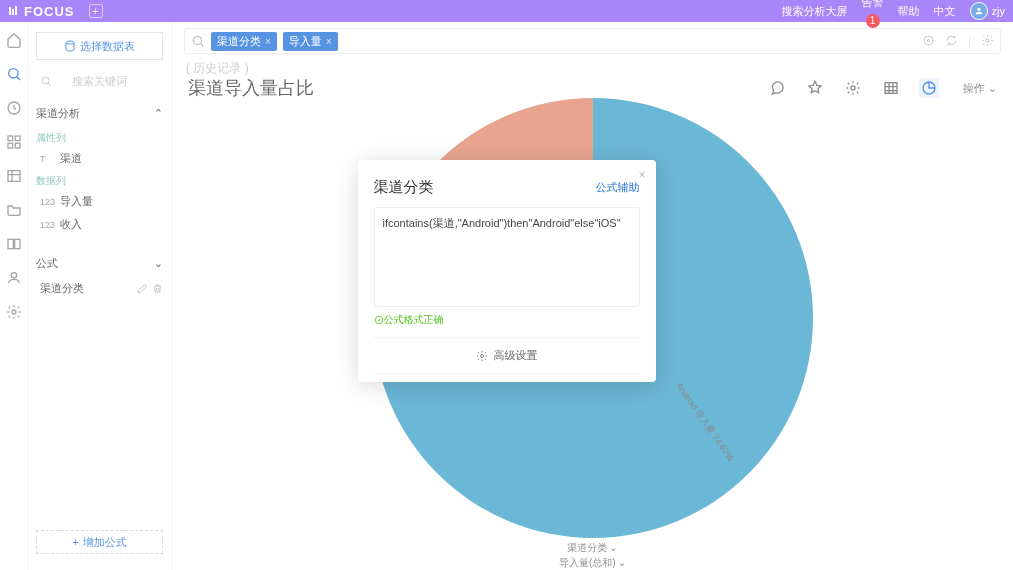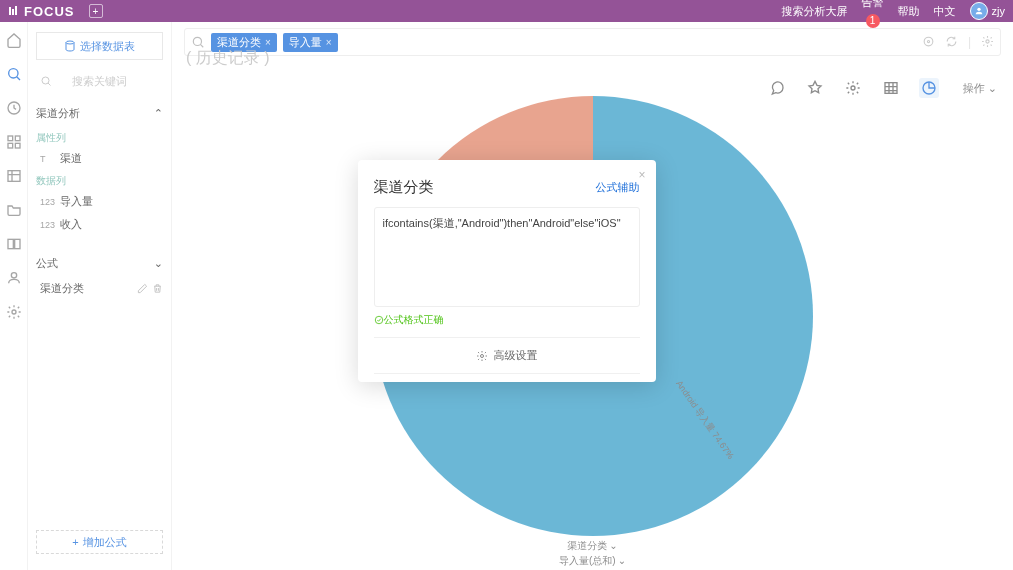--- a/index.html
+++ b/index.html
@@ -1,20 +1,20 @@
 <!DOCTYPE html>
 <html><head>
 <meta charset="utf-8">
 <style>
 * { margin: 0; padding: 0; box-sizing: border-box; }
 body { font-family: -apple-system, "Microsoft YaHei", sans-serif; font-size: 12px; color: #333; background: #fff; overflow: hidden; }
 .app { width: 1013px; height: 570px; display: flex; flex-direction: column; position: relative; }
 
 
-.header { height: 22px; background: #701a75; display: flex; align-items: center; padding: 0 8px; color: #fff; font-size: 11px; }
+.header { height: 22px; background: #8b5cf6; display: flex; align-items: center; padding: 0 8px; color: #fff; font-size: 11px; }
 .logo { display: flex; align-items: center; gap: 4px; font-weight: 600; font-size: 13px; letter-spacing: 1px; }
 .logo-icon { width: 12px; height: 12px; }
 .header-plus { margin-left: 14px; width: 14px; height: 14px; border: 1px solid rgba(255,255,255,0.6); border-radius: 2px; display: flex; align-items: center; justify-content: center; font-size: 10px; }
 .header-right { margin-left: auto; display: flex; align-items: center; gap: 14px; }
 .header-link { color: #fff; cursor: pointer; }
 .alert-badge { display: flex; align-items: center; gap: 4px; flex-direction: column; }
 .badge { background: #f5222d; border-radius: 8px; min-width: 14px; height: 14px; display: flex; align-items: center; justify-content: center; font-size: 10px; }
 .avatar { width: 18px; height: 18px; border-radius: 50%; background: #4a90e2; border: 1px solid #fff; display: flex; align-items: center; justify-content: center; }
 
 
@@ -34,21 +34,21 @@
 .tree-item.formula { justify-content: space-between; }
 .item-actions { display: flex; gap: 4px; color: #aaa; }
 .add-formula { margin: 6px 8px; height: 24px; border: 1px dashed #ccc; display: flex; align-items: center; justify-content: center; gap: 4px; color: #1e6fd9; font-size: 11px; cursor: pointer; }
 
 .main { flex: 1; display: flex; flex-direction: column; position: relative; }
 .search-bar { height: 28px; margin: 6px 12px 0; border: 1px solid #e8e8e8; border-radius: 3px; display: flex; align-items: center; padding: 0 6px; gap: 6px; }
 .search-left-icon { color: #aaa; }
 .chip { background: #1e6fd9; color: #fff; padding: 2px 6px; border-radius: 2px; font-size: 11px; display: flex; align-items: center; gap: 4px; }
 .chip-close { cursor: pointer; opacity: 0.8; font-size: 10px; }
 .search-right { margin-left: auto; display: flex; gap: 10px; color: #bbb; }
-.history-link { position: absolute; top: 26px; left: 14px; font-size: 16px; color: #bbb; }
+.history-link { position: absolute; top: 38px; left: 14px; font-size: 12px; color: #bbb; }
 
 .title-row { display: flex; align-items: center; padding: 22px 16px 0; }
 .page-title { font-size: 18px; font-weight: 500; color: #333; }
 .title-tools { margin-left: auto; display: flex; align-items: center; gap: 18px; }
 .tool-icon { width: 20px; height: 20px; display: flex; align-items: center; justify-content: center; color: #666; cursor: pointer; border-radius: 3px; }
 .tool-icon.active { background: #e6f0fb; color: #1e6fd9; }
 .ops-btn { display: flex; align-items: center; gap: 3px; color: #666; font-size: 11px; cursor: pointer; margin-left: 6px; }
 
 .chart-area { flex: 1; position: relative; display: flex; flex-direction: column; align-items: center; }
 .pie-wrap { position: relative; width: 440px; height: 440px; margin-top: -2px; }
@@ -232,20 +232,21 @@
           <span style="color:#ddd">|</span>
           <svg width="13" height="13" viewBox="0 0 24 24" fill="none" stroke="currentColor" stroke-width="2">
               <circle cx="12" cy="12" r="3"></circle>
               <path d="M12 2v3M12 19v3M4.2 4.2l2.1 2.1M17.7 17.7l2.1 2.1M2 12h3M19 12h3M4.2 19.8l2.1-2.1M17.7 6.3l2.1-2.1"></path>
             </svg>
         </div>
       </div>
       <div class="history-link">( 历史记录 )</div>
 
       <div class="title-row">
+        <div class="page-title">渠道导入量占比</div>
         <div class="title-tools">
           <span class="tool-icon">
               <svg width="16" height="16" viewBox="0 0 24 24" fill="none" stroke="currentColor" stroke-width="2">
                 <path d="M21 12a8 8 0 01-11 7l-5 2 2-5a8 8 0 1114-4z"></path>
               </svg>
             </span>
           <span class="tool-icon">
               <svg width="16" height="16" viewBox="0 0 24 24" fill="none" stroke="currentColor" stroke-width="2">
                 <path d="M12 2l3 6 6 1-4.5 4 1 6-5.5-3-5.5 3 1-6L3 9l6-1z"></path>
               </svg>

